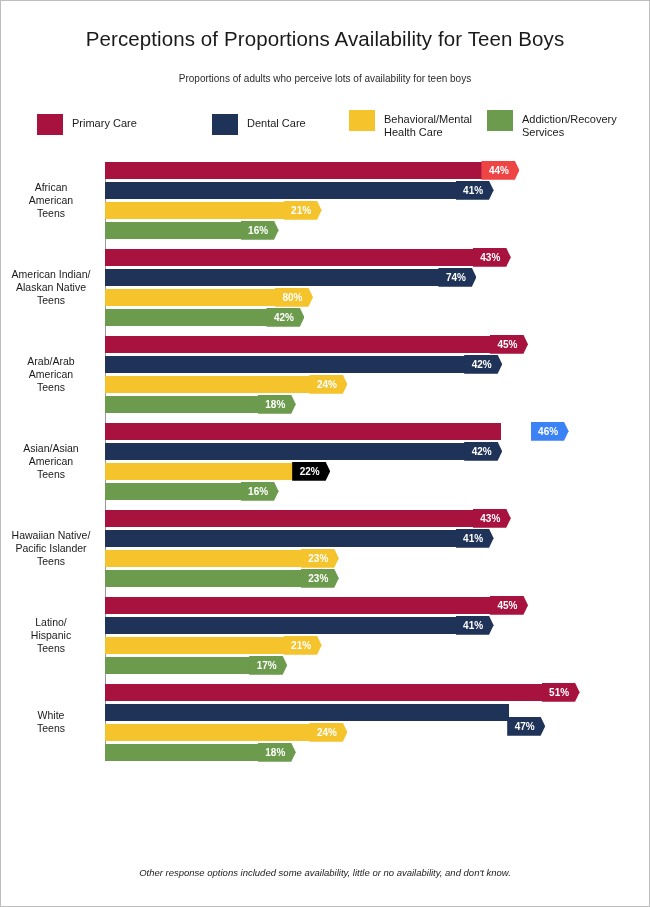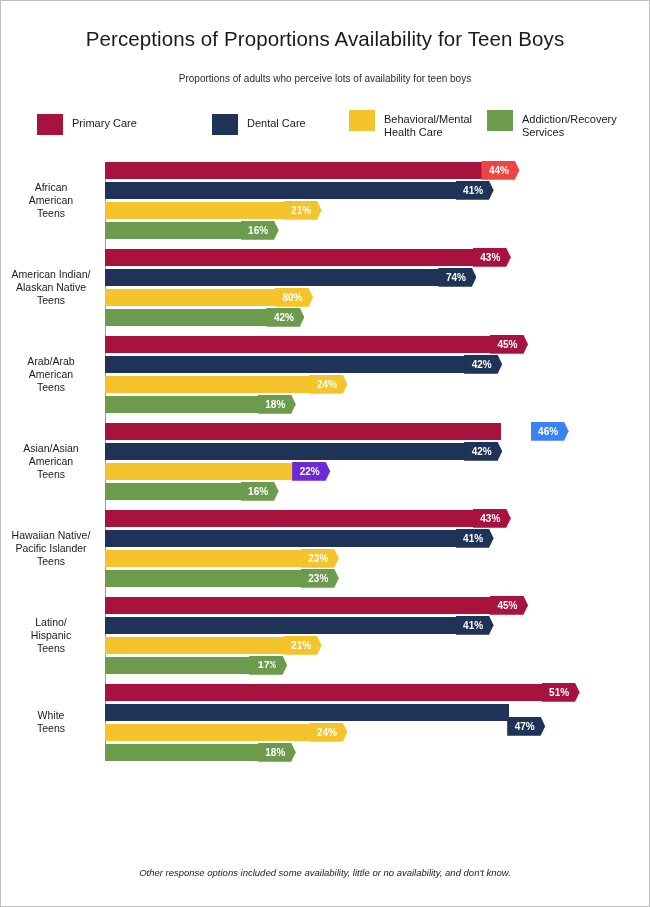--- a/index.html
+++ b/index.html
@@ -238,21 +238,21 @@
             <div class="bar-row">
               <div class="bar" style="background: rgb(168, 18, 62); width: 395.6px;"></div>
               <div class="bar-tip" style="background: #3b82f6; left: 393.6px; width: 38px; margin-left: 32px;">46%</div>
             </div>
             <div class="bar-row">
               <div class="bar" style="background: rgb(31, 50, 87); width: 361.2px;"></div>
               <div class="bar-tip" style="background: rgb(31, 50, 87); left: 359.2px; width: 38px;">42%</div>
             </div>
             <div class="bar-row">
               <div class="bar" style="background: rgb(245, 195, 44); width: 189.2px;"></div>
-              <div class="bar-tip" style="background: #6d28d9; left: 187.2px; width: 38px;">22%</div>
+              <div class="bar-tip" style="background: #000000; left: 187.2px; width: 38px;">22%</div>
             </div>
             <div class="bar-row">
               <div class="bar" style="background: rgb(109, 155, 78); width: 137.6px;"></div>
               <div class="bar-tip" style="background: rgb(109, 155, 78); left: 135.6px; width: 38px;">16%</div>
             </div>
           </div>
         </div>
         <div class="group">
           <div class="group-label">Hawaiian Native/
 Pacific Islander
@@ -288,21 +288,21 @@
             <div class="bar-row">
               <div class="bar" style="background: rgb(31, 50, 87); width: 352.6px;"></div>
               <div class="bar-tip" style="background: rgb(31, 50, 87); left: 350.6px; width: 38px;">41%</div>
             </div>
             <div class="bar-row">
               <div class="bar" style="background: rgb(245, 195, 44); width: 180.6px;"></div>
               <div class="bar-tip" style="background: rgb(245, 195, 44); left: 178.6px; width: 38px;">21%</div>
             </div>
             <div class="bar-row">
               <div class="bar" style="background: rgb(109, 155, 78); width: 146.2px;"></div>
-              <div class="bar-tip" style="background: rgb(109, 155, 78); left: 144.2px; width: 38px; font-family: Liberation Mono, monospace;">17%</div>
+              <div class="bar-tip" style="background: rgb(109, 155, 78); left: 144.2px; width: 38px;">17%</div>
             </div>
           </div>
         </div>
         <div class="group">
           <div class="group-label">White
 Teens</div>
           <div class="bars">
             <div class="bar-row">
               <div class="bar" style="background: rgb(168, 18, 62); width: 438.6px;"></div>
               <div class="bar-tip" style="background: rgb(168, 18, 62); left: 436.6px; width: 38px;">51%</div>

